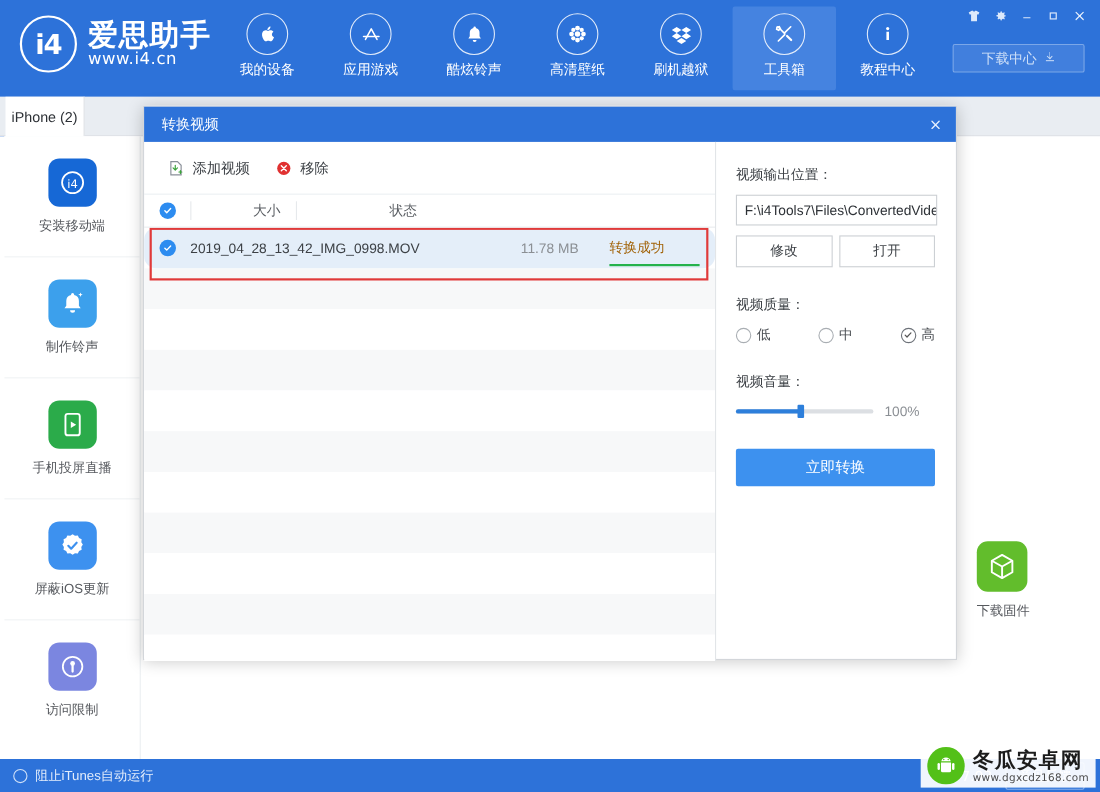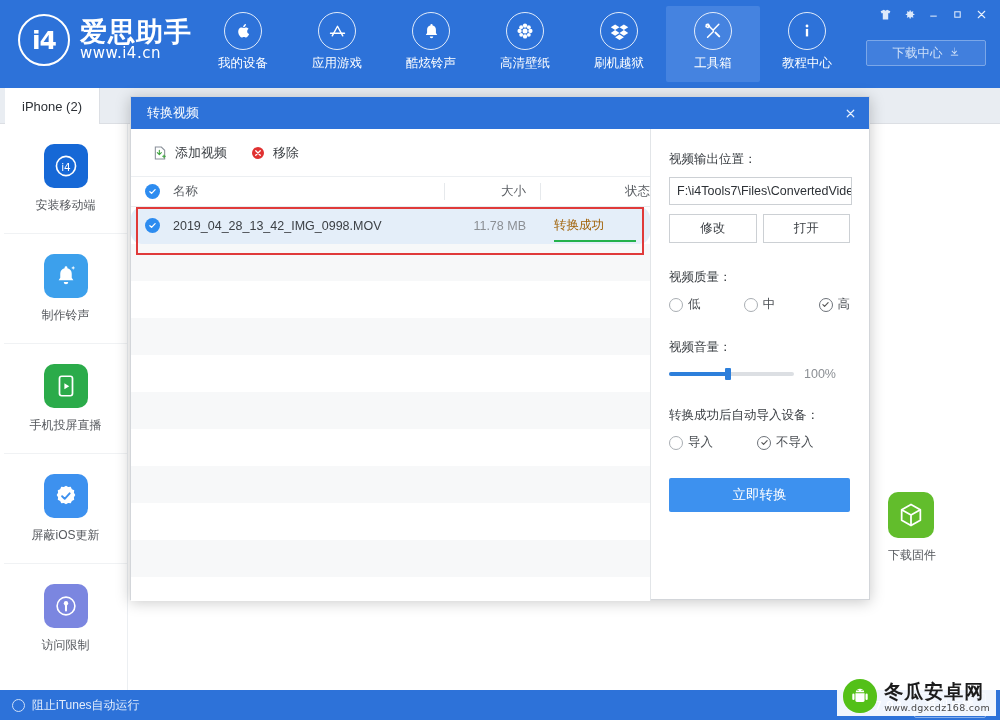--- a/index.html
+++ b/index.html
@@ -72,21 +72,21 @@
     display: flex; align-items: center; justify-content: center; gap: 6px;
     color: #cfe0f8; font-size: 12.5px; cursor: pointer;
   }
 
   
   .tabstrip {
     position: absolute; left: 0; top: 88px; width: 1000px; height: 36px;
     background: #e9edf2; border-bottom: 1px solid #dcdfe4;
   }
   .tab {
-    position: absolute; left: 5px; top: 0; width: 95px; height: 36px;
+    position: absolute; left: 5px; top: 0; width: 72px; height: 36px;
     background: #ffffff;
     display: flex; align-items: center; justify-content: center;
     font-size: 13px; color: #2d3136; cursor: pointer;
     border-right: 1px solid #dcdfe4;
   }
 
   
   .body-area {
     position: absolute; left: 0; top: 124px; width: 1000px; height: 566px;
     background: #ffffff;
@@ -516,21 +516,20 @@
         </div>
 
         <div class="list-head">
           <div class="lh-check">
             <span class="chk">
               <svg width="9" height="9" viewBox="0 0 24 24" stroke="#fff" stroke-width="3.4" fill="none" stroke-linecap="round" stroke-linejoin="round">
                   <path d="M5 12.5l4.5 4.5L19 7"></path>
                 </svg>
             </span>
           </div>
-          <div class="lh-name">名称</div>
           <div class="lh-size">大小</div>
           <div class="lh-status">状态</div>
         </div>
 
         <div class="rows">
           <div class="row selected">
             <div class="r-check">
               <span class="chk">
                 <svg width="9" height="9" viewBox="0 0 24 24" stroke="#fff" stroke-width="3.4" fill="none" stroke-linecap="round" stroke-linejoin="round">
                     <path d="M5 12.5l4.5 4.5L19 7"></path>
@@ -595,37 +594,20 @@
           <div class="fld-label">视频音量：</div>
           <div class="slider-row">
             <div class="track">
               <div class="fill"></div>
               <div class="thumb"></div>
             </div>
             <div class="slider-val">100%</div>
           </div>
         </div>
 
-        <div class="sec">
-          <div class="fld-label">转换成功后自动导入设备：</div>
-          <div class="radio-row">
-            <div class="radio w2">
-              <span class="rc"></span>
-              <span>导入</span>
-            </div>
-            <div class="radio">
-              <span class="rc on">
-                <svg width="9" height="9" viewBox="0 0 24 24" stroke="#555" stroke-width="3" fill="none" stroke-linecap="round" stroke-linejoin="round">
-                    <path d="M5 12.5l4.5 4.5L19 7"></path>
-                  </svg>
-              </span>
-              <span>不导入</span>
-            </div>
-          </div>
-        </div>
 
         <div class="convert-btn">立即转换</div>
       </div>
     </div>
   </div>
 
   <div class="statusbar">
     <div class="sb-left">
       <span class="sb-circle"></span>
       <span>阻止iTunes自动运行</span>

